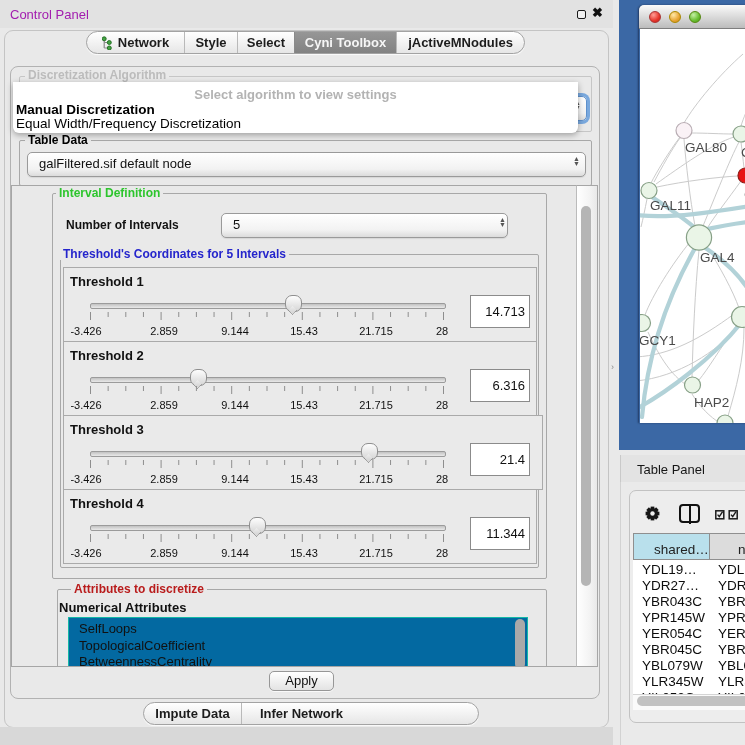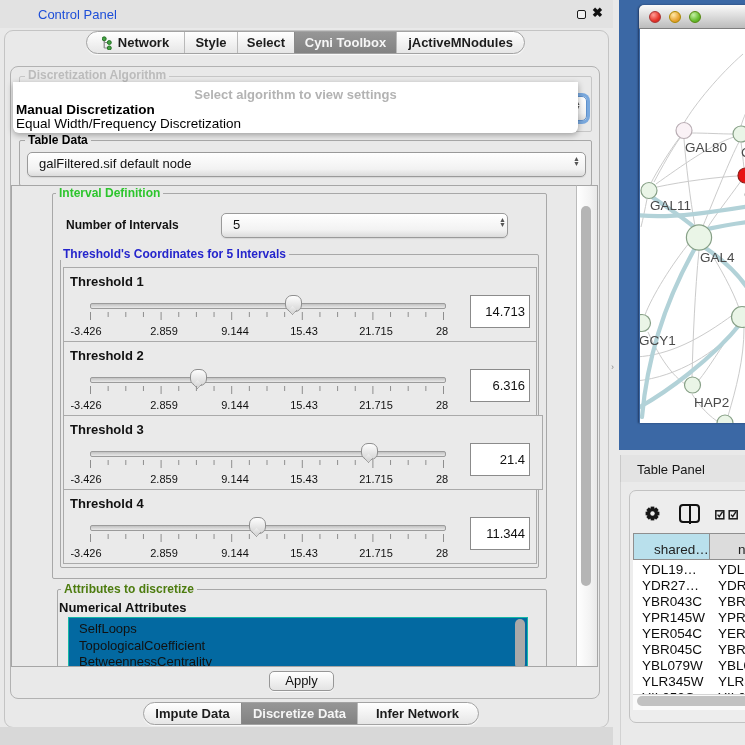--- a/index.html
+++ b/index.html
@@ -2,21 +2,21 @@
 <html><head>
 <meta charset="utf-8">
 <style>
 html,body{margin:0;padding:0;}
 body{width:745px;height:745px;position:relative;overflow:hidden;background:#e9e9e9;
  font-family:"Liberation Sans", sans-serif;-webkit-font-smoothing:antialiased;}
 .abs{position:absolute;}
 .b{font-weight:bold;}
 
 #titlebar{left:0;top:0;width:613px;height:28px;background:#e2e2e2;}
-#titlebar .t{left:10px;top:7px;font-size:13px;color:#1d4ed8;margin-left:28px;}
+#titlebar .t{left:10px;top:7px;font-size:13px;color:#a21caf;}
 #ic-sq{left:577px;top:10px;width:7px;height:7px;border:1.7px solid #1a1a1a;border-radius:2px;background:#f0f0f0;}
 #ic-x{left:592px;top:5px;font-size:13px;font-weight:bold;color:#111;}
 
 .seg{display:flex;align-items:stretch;border:1px solid #a3a3a3;border-radius:12px;
  background:linear-gradient(#ffffff,#e6e6e6);overflow:hidden;box-shadow:0 1px 1px rgba(255,255,255,.8);}
 .seg .s{display:flex;align-items:center;justify-content:center;font-size:13px;font-weight:600;
  color:#1c1c1c;border-left:1px solid #b9b9b9;padding:0;}
 .seg .s:first-child{border-left:none;}
 .seg .sel{background:linear-gradient(#969696,#828282);color:#f6f6f6;border-left-color:#8a8a8a;}
 #toptabs{left:86px;top:31px;width:437px;height:21px;}
@@ -223,38 +223,37 @@
     <div class="tlbl" style="left:22px;">-3.426</div>
       <div class="tlbl" style="left:100px;">2.859</div>
     <div class="tlbl" style="left:171px;">9.144</div>
       <div class="tlbl" style="left:240px;">15.43</div>
     <div class="tlbl" style="left:312px;">21.715</div>
       <div class="tlbl" style="left:378px;">28</div>
     <div class="abs vbox" style="left:406px;top:27px;width:54px;height:31px;line-height:31px;padding-right:4px;">11.344</div>
   </div>
 
   <div class="abs grp" style="left:45px;top:403px;width:488px;height:100px;"></div>
-  <div class="abs gl" style="left:49px;top:397px;color:#4d7c0f;">Attributes to discretize</div>
+  <div class="abs gl" style="left:59px;top:397px;color:#b91c1c;">Attributes to discretize</div>
   <div class="abs b" style="left:47px;top:414px;font-size:13px;color:#111;">Numerical Attributes</div>
   <div class="abs" style="left:56px;top:431px;width:458px;height:70px;background:#0369a1;border:1px solid #14b8a6;font-size:13px;color:#111;">
     <div style="padding:3px 0 0 10px;line-height:16.5px;">SelfLoops</div>
     <div style="padding:0 0 0 10px;line-height:16.5px;">TopologicalCoefficient</div>
     <div style="padding:0 0 0 10px;line-height:16.5px;">BetweennessCentrality</div>
     <div class="abs capsule" style="left:446px;top:1px;width:10px;height:50px;background:#a9a9a9;"></div>
   </div>
 </div>
 
 <div class="abs vsb-track" style="left:576px;top:185px;width:20px;height:480px;border:1px solid #a6a6a6;border-left:1px solid #bbb;"></div>
 <div class="abs capsule" style="left:581px;top:206px;width:10px;height:380px;"></div>
 
 <div class="abs btn" style="left:269px;top:671px;width:63px;height:18px;line-height:18px;">Apply</div>
 
 <div class="abs seg" id="bottabs">
   <div class="s" style="width:97px;text-align:center;">Impute Data</div>
-  <div class="s sel" style="width:115px;">Discretize Data</div>
   <div class="s" style="width:119px;">Infer Network</div>
 </div>
 
 <div class="abs" style="left:0;top:727px;width:613px;height:18px;background:#d8d8d8;"></div>
 
 <div class="abs" style="left:611px;top:362px;width:5px;height:10px;color:#8a8a8a;font-size:9px;line-height:10px;">›</div>
 
 <div class="abs" id="bluewin">
   <div id="innerwin">
     <div id="wtitle">

